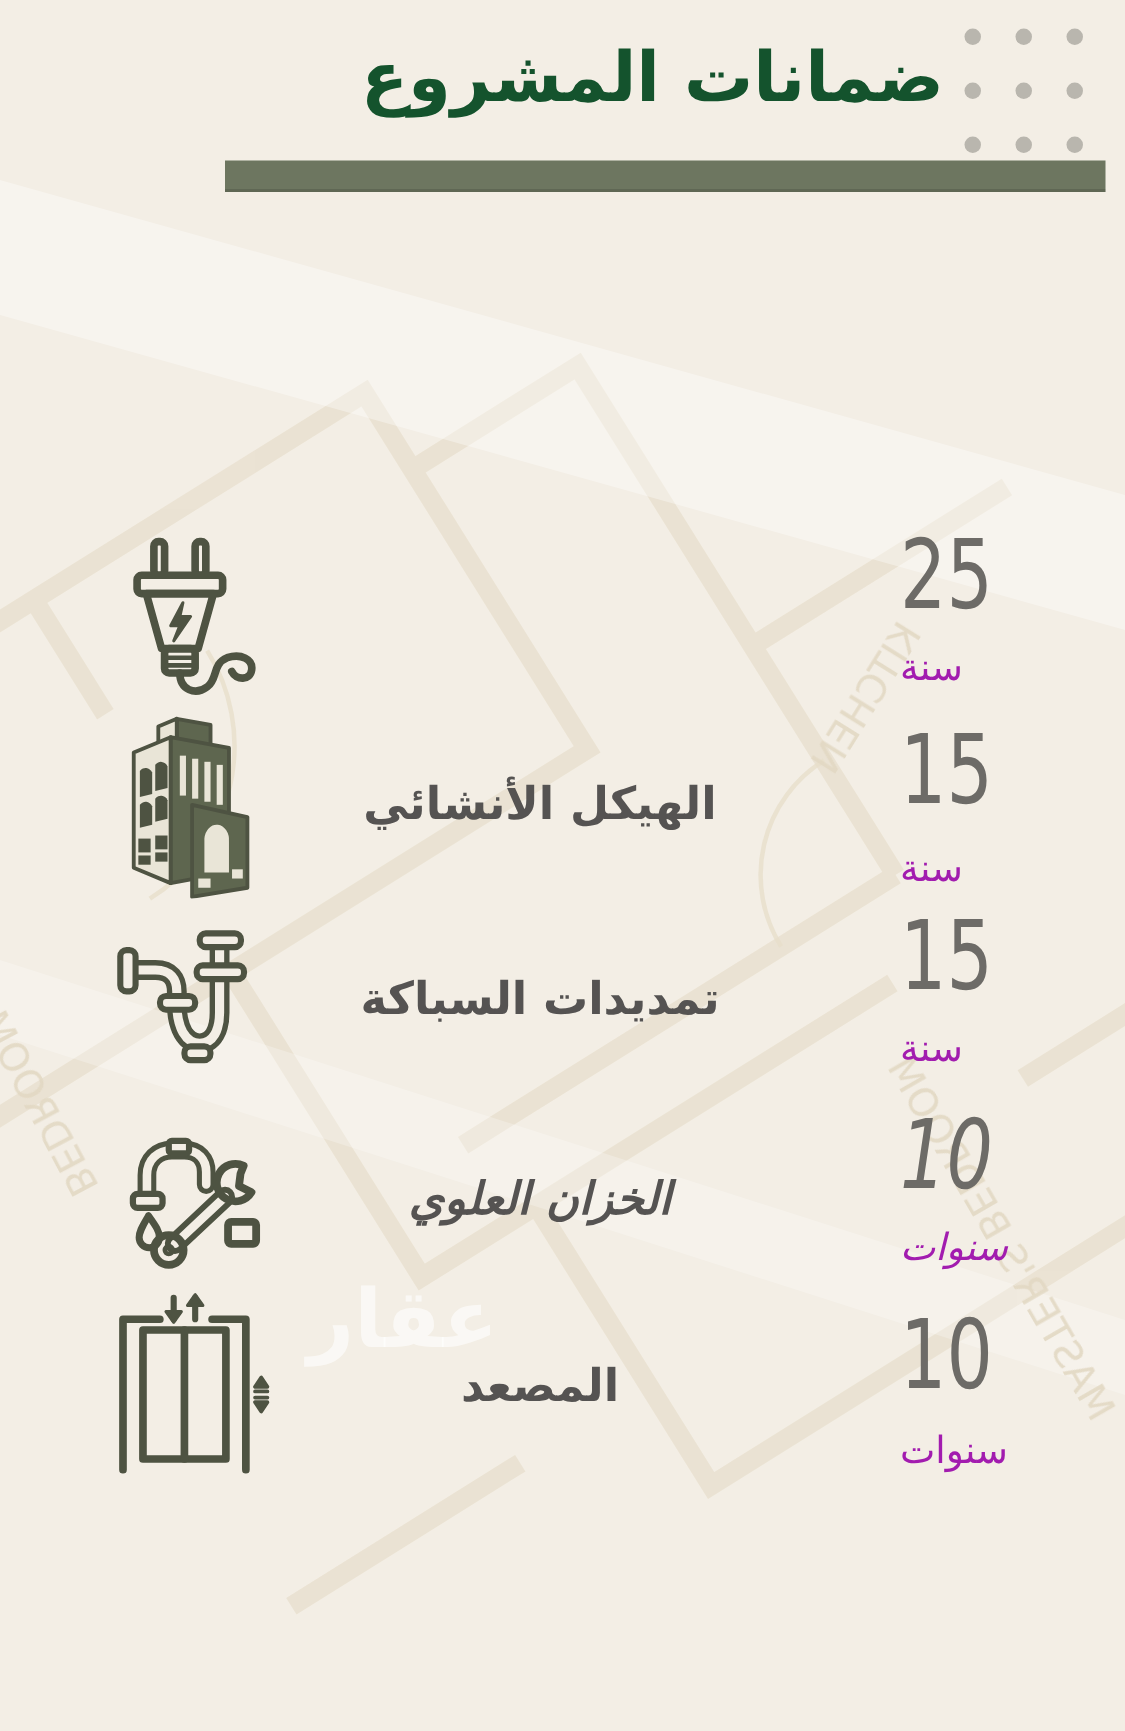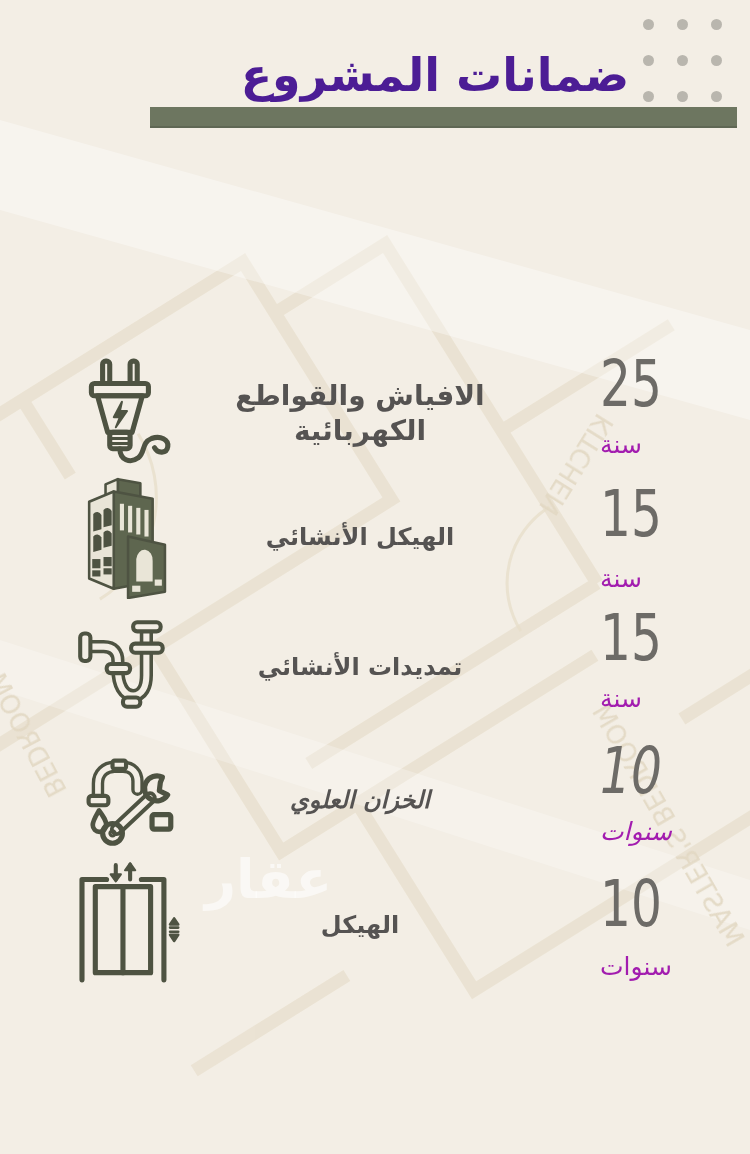--- a/index.html
+++ b/index.html
@@ -5,42 +5,42 @@
   html,body{margin:0;padding:0;}
   body{font-family:"DejaVu Sans","Liberation Sans",sans-serif;}
   #stage{
     position:relative;width:750px;height:1154px;overflow:hidden;
     background:#f3eee5;
   }
   
   #plan-bg{position:absolute;inset:0;pointer-events:none;}
   
   .title{
-    position:absolute;left:200px;top:48px;width:470px;
+    position:absolute;left:200px;top:24px;width:470px;
     text-align:center;direction:rtl;
-    font-size:46px;font-weight:700;color:#4c1d95;letter-spacing:0;
+    font-size:46px;font-weight:700;color:#14532d;letter-spacing:0;
   }
   .green-bar{
     position:absolute;left:150px;top:107px;width:587px;height:21px;
     background:#6d7660;box-shadow:inset 0 -2px 0 rgba(0,0,0,.12);
   }
   .dots-grid{
     position:absolute;left:643px;top:19px;
     display:grid;grid-template-columns:repeat(3,11px);grid-auto-rows:11px;
     column-gap:23px;row-gap:25px;
   }
   .dot{width:11px;height:11px;border-radius:50%;background:#b9b6ae;}
   
   .row{position:absolute;left:0;width:750px;height:130px;}
   .row .icon-box{position:absolute;left:62px;top:0;width:125px;height:125px;
     display:flex;align-items:center;justify-content:center;}
   .row .label{
     position:absolute;left:185px;right:215px;top:50%;transform:translateY(-50%);
     direction:rtl;text-align:center;white-space:pre-wrap;
-    font-size:24px;font-weight:700;color:#555352;line-height:1.25;
+    font-size:30px;font-weight:700;color:#555352;line-height:1.25;
   }
   .row.r1 .label{font-size:28px;}
   .row .num{
     position:absolute;left:600px;top:4px;
     font-size:64px;line-height:1;font-weight:500;color:#6d6b67;
     transform:scaleX(.76);transform-origin:left top;
   }
   .row .unit{
     position:absolute;left:600px;top:82px;
     direction:rtl;font-size:25px;color:#a21caf;
@@ -107,21 +107,20 @@
         <rect x="33" y="6" width="7" height="22" rx="3"></rect>
         <rect x="60" y="6" width="7" height="22" rx="3"></rect>
         <rect x="22" y="28" width="56" height="12" rx="3"></rect>
         <path d="M28,40 L72,40 L62,76 L38,76 Z"></path>
         <path d="M52,46 L44,61 H50 L46,71 L57,55 H50 Z" fill="#4e5342" stroke-width="2"></path>
         <rect x="40" y="76" width="20" height="16" rx="3"></rect>
         <path d="M41,82 H59 M41,87 H59" stroke-width="3"></path>
         <path d="M50,92 C50,103 60,107 68,101 C75,96 71,86 81,82 C90,79 98,83 97,90 C96,97 87,97 84,91"></path>
       </svg>
     </div>
-    <div class="label" dir="rtl">الافياش والقواطع  الكهربائية</div>
     <div class="num">25</div>
     <div class="unit">سنة</div>
   </div>
 
   <div class="row r2">
     <div class="icon-box">
       <svg width="116" height="128" viewBox="0 0 110 125">
         <g stroke="#4e5342" stroke-width="2.5" stroke-linejoin="round">
           <polygon points="48,8 70,12 70,30 48,26" fill="#5e664f"></polygon>
           <polygon points="36,13 48,8 48,26 36,31" fill="#e9e5d7"></polygon>
@@ -162,21 +161,21 @@
         <path d="M18,32 H34 C44,32 48,38 48,46 V54 C48,70 54,80 63,80 C72,80 76,71 76,60 V18" stroke="#f3eee5" stroke-width="6"></path>
         <g fill="#f3eee5" stroke="#4e5342" stroke-width="4">
           <rect x="11" y="19" width="10" height="27" rx="4"></rect>
           <rect x="37" y="49" width="23" height="9" rx="4"></rect>
           <rect x="53" y="82" width="17" height="9" rx="4"></rect>
           <rect x="63" y="8" width="27" height="9" rx="4"></rect>
           <rect x="61" y="29" width="31" height="9" rx="4"></rect>
         </g>
       </svg>
     </div>
-    <div class="label" dir="rtl">تمديدات الأنشائي</div>
+    <div class="label" dir="rtl">تمديدات السباكة</div>
     <div class="num">15</div>
     <div class="unit">سنة</div>
   </div>
 
   <div class="row r4">
     <div class="icon-box">
       <svg width="118" height="104" viewBox="0 0 112 100" fill="none" stroke="#4e5342" stroke-linecap="round" stroke-linejoin="round">
         <path d="M30,50 V36 C30,26 37,20 46,20 H54 C63,20 68,26 68,34 V42" stroke-width="12"></path>
         <path d="M30,50 V36 C30,26 37,20 46,20 H54 C63,20 68,26 68,34 V42" stroke="#f3eee5" stroke-width="5.5"></path>
         <rect x="21" y="48" width="19" height="9" rx="3" fill="#f3eee5" stroke-width="4"></rect>
@@ -205,20 +204,20 @@
         <path d="M47,6 V20 M61,20 V6" stroke-width="4"></path>
         <path d="M47,22 l-5,-7 h10 z" fill="#4e5342" stroke-width="2"></path>
         <path d="M61,4 l-5,7 h10 z" fill="#4e5342" stroke-width="2"></path>
         <g stroke-width="2.5">
           <path d="M104,58 l-4,6 h8 z" fill="#4e5342"></path>
           <path d="M100,67 h8 M100,71 h8"></path>
           <path d="M104,80 l-4,-6 h8 z" fill="#4e5342"></path>
         </g>
       </svg>
     </div>
-    <div class="label" dir="rtl">الهيكل</div>
+    <div class="label" dir="rtl">المصعد</div>
     <div class="num">10</div>
     <div class="unit">سنوات</div>
   </div>
 
   <div class="brand-watermark">عقار</div>
 
 </div>
 
 </body></html>

